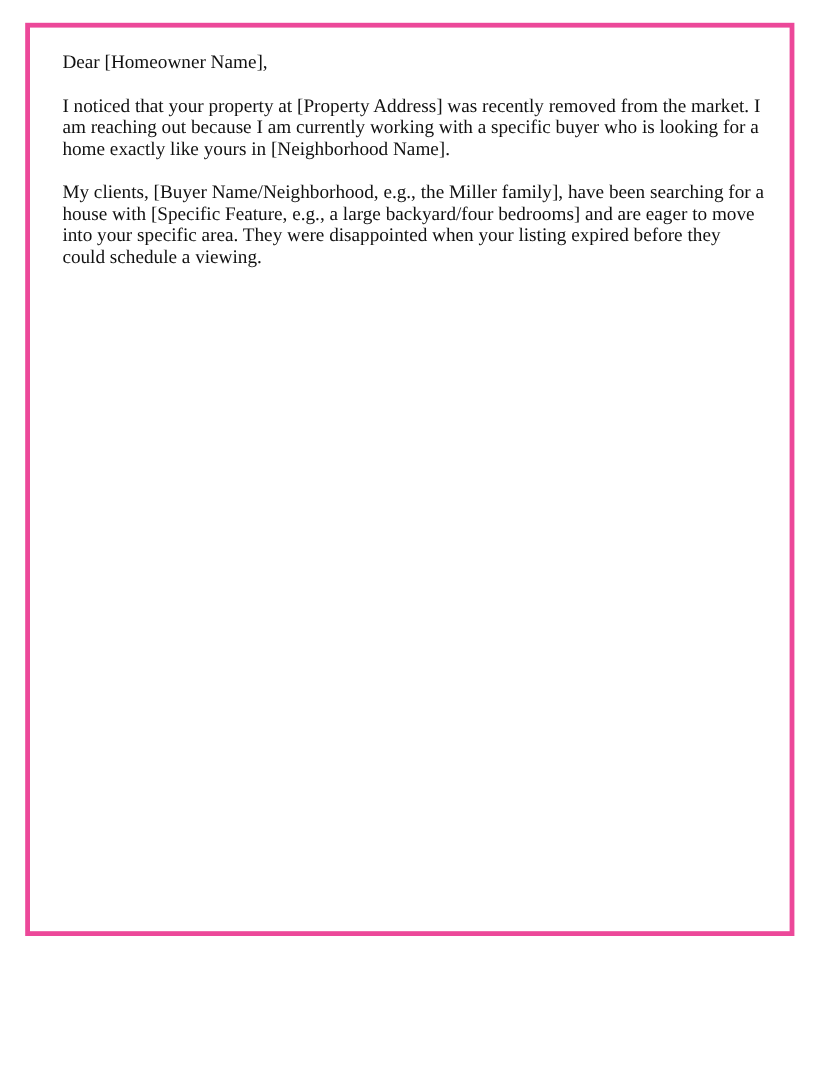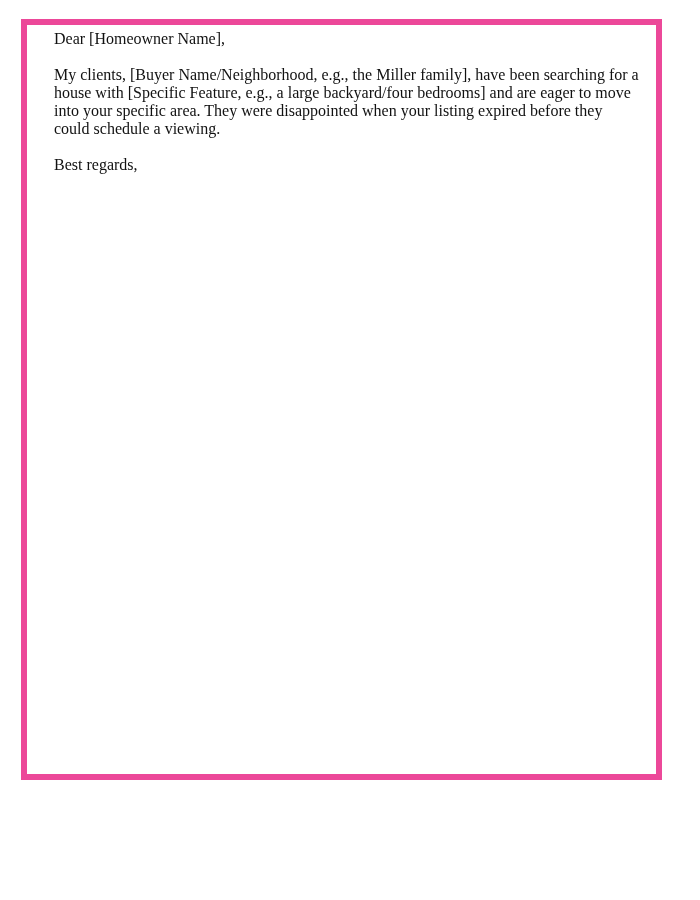--- a/index.html
+++ b/index.html
@@ -17,45 +17,47 @@
     background: #ffffff;
     font-family: "Liberation Serif", "DejaVu Serif", serif;
   }
   .page {
     position: absolute;
     left: 21px;
     top: 19px;
     width: 641px;
     height: 761px;
     box-sizing: border-box;
-    border: 6px solid #ec4899;
+    border: 4px solid #ec4899;
     background: #ffffff;
-    padding: 5px 14px 0 27px;
+    padding: 21px 14px 0 27px;
     overflow: hidden;
   }
   .page p {
     margin: 0 0 18px 0;
     font-size: 16px;
     line-height: 18px;
     color: #111111;
     white-space: pre;      
     letter-spacing: 0;
   }
 </style>
 </head>
 <body>
 
 <div class="canvas">
   <div class="page">
     <p>Dear [Homeowner Name],</p>
 
+    <p>I noticed that your property at [Property Address] was recently removed from the market. I
+am reaching out because I am currently working with a specific buyer who is looking for a
+home exactly like yours in [Neighborhood Name].</p>
 
     <p>My clients, [Buyer Name/Neighborhood, e.g., the Miller family], have been searching for a
 house with [Specific Feature, e.g., a large backyard/four bedrooms] and are eager to move
 into your specific area. They were disappointed when your listing expired before they
 could schedule a viewing.</p>
 
 
 
-    <p>Best regards,</p>
 
   </div>
 </div>
 
 </body></html>

